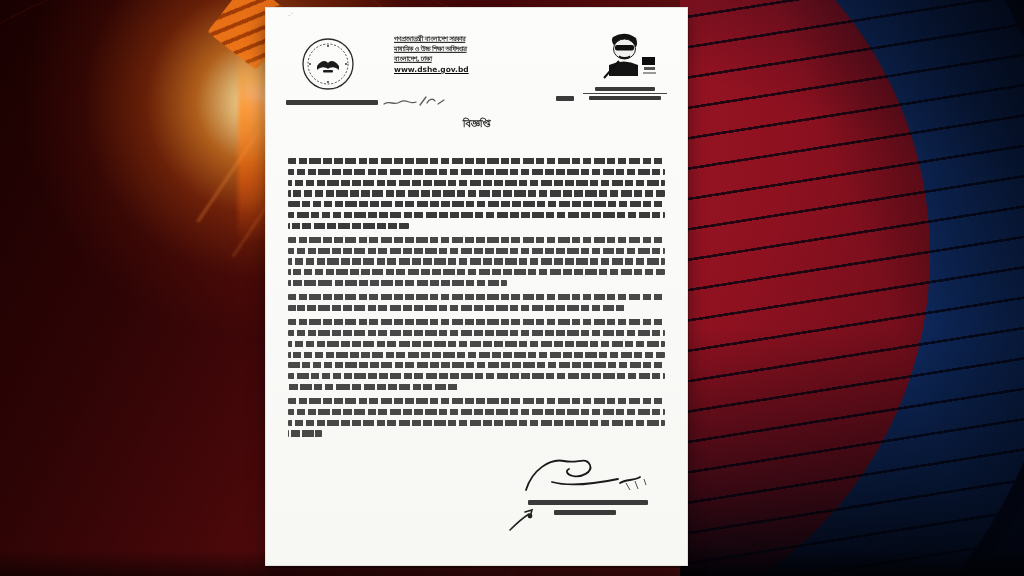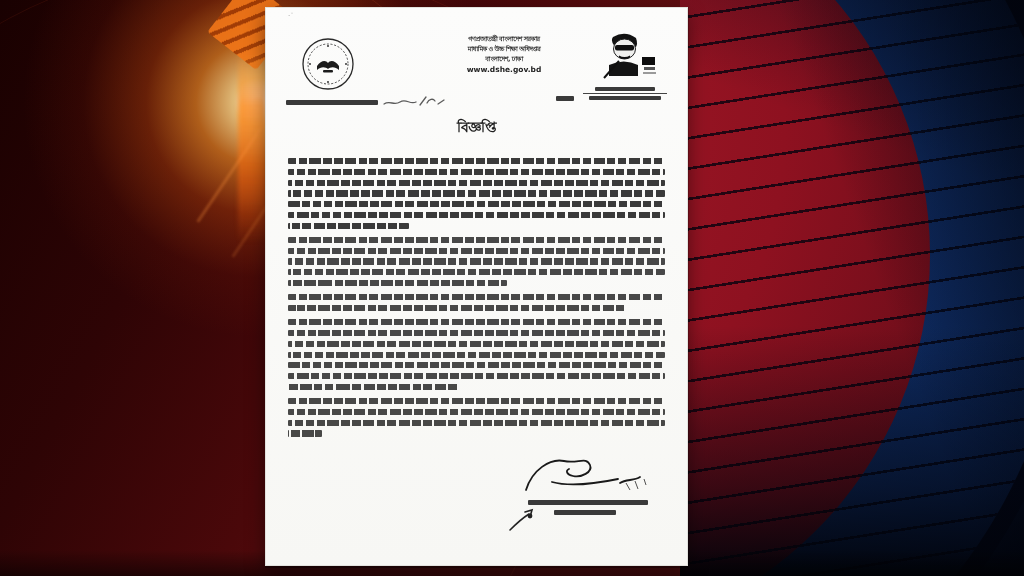--- a/index.html
+++ b/index.html
@@ -45,35 +45,35 @@
   .bottom-shade{position:absolute;left:0;bottom:0;width:1024px;height:26px;z-index:3;
     background:linear-gradient(to top, rgba(0,0,0,.55), rgba(0,0,0,0));}
 
   
   .doc{position:absolute;left:265px;top:7px;width:423px;height:559px;z-index:4;
     background:linear-gradient(180deg,#fcfcfb,#f7f7f4);border:1px solid #e2e2de;
     box-shadow:1px 0 0 rgba(0,0,0,.18), 0 2px 0 rgba(0,0,0,.3), 0 8px 18px rgba(0,0,0,.45);}
   .bn{filter:blur(.55px);color:#2a2a2a;white-space:nowrap;}
   .doc-header{position:absolute;left:28px;top:20px;right:24px;height:72px;}
   .seal{position:absolute;left:6px;top:8px;filter:blur(.35px);}
-  .head-center{position:absolute;left:100px;top:6px;width:220px;text-align:center;}
+  .head-center{position:absolute;left:100px;top:6px;width:220px;text-decoration:underline;}
   .head-center .l{font-size:6.5px;line-height:10px;font-weight:bold;letter-spacing:-.5px;transform:scaleY(.95);}
   .head-center .url{font-size:7.5px;line-height:11px;color:#222;filter:blur(.35px);font-weight:bold;}
   .mujib{position:absolute;right:4px;top:2px;filter:blur(.35px);}
   .memo-row{position:absolute;left:20px;top:86px;display:flex;align-items:center;gap:4px;}
   .bar{background:#3a3a3a;filter:blur(.55px);border-radius:1px;}
   .memo-bar{width:92px;height:5px;}
   .date-block{position:absolute;left:290px;top:79px;width:116px;}
   .date-label{position:absolute;left:0;top:9px;width:18px;height:5px;}
   .date-frac{position:absolute;left:26px;top:0;width:86px;text-align:center;}
   .date-top{width:60px;height:4px;margin:0 auto 2px auto;}
   .date-line{width:84px;height:1px;background:#444;margin:0 auto;filter:blur(.3px);}
   .date-bot{width:72px;height:4px;margin:2px auto 0 auto;}
   .title{position:absolute;left:0;top:108px;width:100%;text-align:center;
-    font-size:14px;font-weight:bold;letter-spacing:-.5px;filter:blur(.65px);color:#1f1f1f;}
+    font-size:10px;font-weight:bold;letter-spacing:-.5px;filter:blur(.65px);color:#1f1f1f;}
   .body{position:absolute;left:22px;top:150px;right:22px;}
   .para{margin-bottom:8px;}
   .bline{height:6.2px;margin-bottom:4.6px;border-radius:1px;filter:blur(.55px);opacity:.88;
     background:repeating-linear-gradient(90deg,#303030 0 8px,rgba(48,48,48,0) 8px 10.5px,
       #303030 10.5px 19px,rgba(48,48,48,0) 19px 21.5px,#303030 21.5px 33px,rgba(48,48,48,0) 33px 35.5px);}
   .para:first-child .bline{opacity:.95;}
   .sig{position:absolute;left:252px;top:444px;width:150px;}
   .sig svg{filter:blur(.3px);}
   .sig-name{position:absolute;left:10px;top:48px;width:120px;height:5px;}
   .sig-role{position:absolute;left:36px;top:58px;width:62px;height:5px;}

